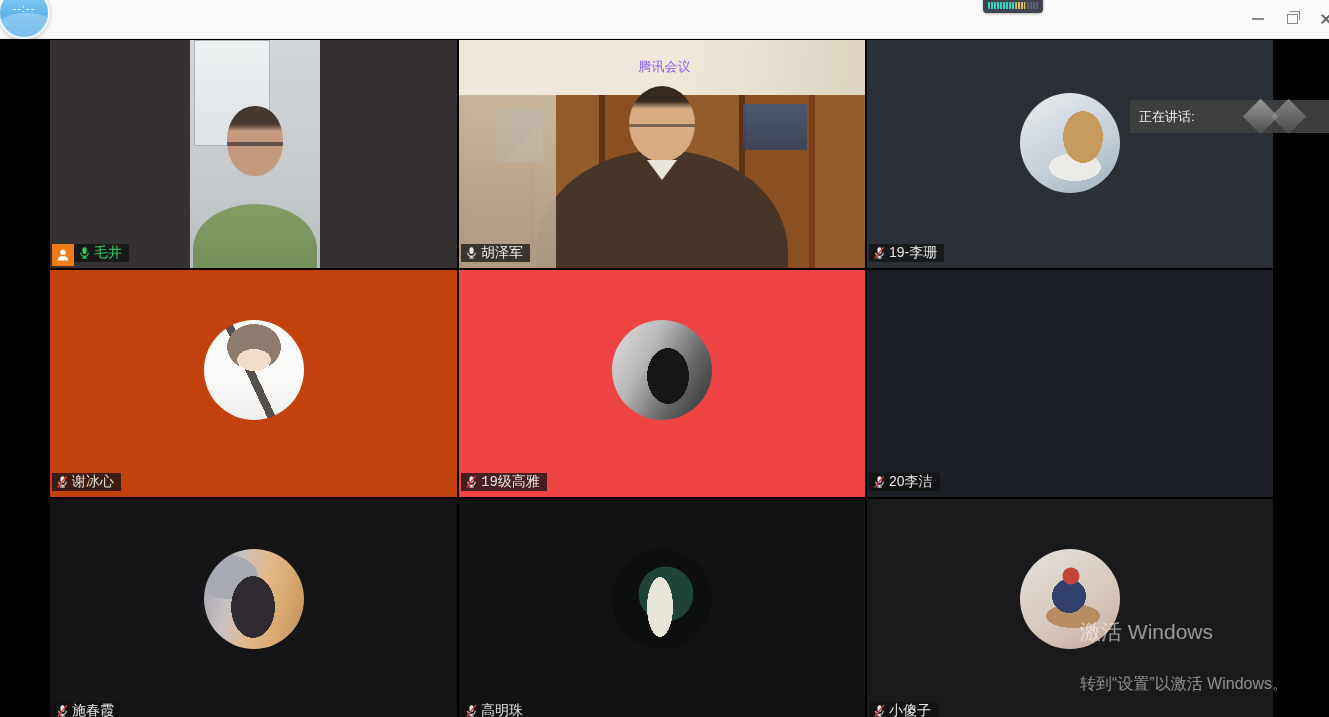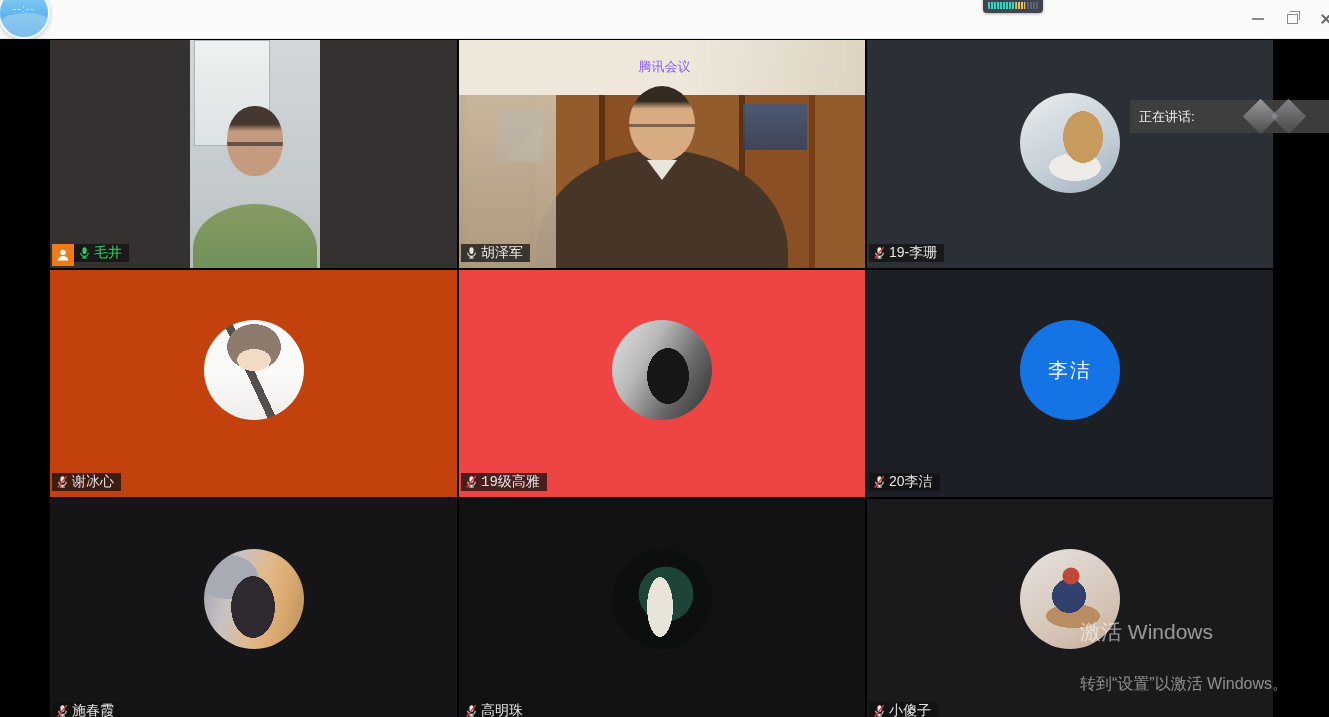--- a/index.html
+++ b/index.html
@@ -224,23 +224,20 @@
         <line class="stem" x1="8" y1="12.2" x2="8" y2="14.2" stroke-width="1.4"></line>
         <line class="stem" x1="5.2" y1="14.2" x2="10.8" y2="14.2" stroke-width="1.4"></line>
         <line class="slash" x1="2.2" y1="14.8" x2="13.2" y2="0.8" stroke="#e03a3a" stroke-width="1.8"></line>
       </svg>
       <span>19级高雅</span>
     </span>
   </div>
 </div>
 
 <div class="tile t6">
-  <div class="avatar av-lijie" style="background:#1474e6;">
-    <span>李洁</span>
-  </div>
   <div class="label">
     <span class="label-inner mic-muted">
       <svg class="mic" width="13" height="16" viewBox="0 0 16 16">
         <rect x="5.5" y="1" width="5" height="8.2" rx="2.5"></rect>
         <path d="M3.4 7.6 a4.6 4.6 0 0 0 9.2 0" stroke-width="1.4"></path>
         <line class="stem" x1="8" y1="12.2" x2="8" y2="14.2" stroke-width="1.4"></line>
         <line class="stem" x1="5.2" y1="14.2" x2="10.8" y2="14.2" stroke-width="1.4"></line>
         <line class="slash" x1="2.2" y1="14.8" x2="13.2" y2="0.8" stroke="#e03a3a" stroke-width="1.8"></line>
       </svg>
       <span>20李洁</span>

